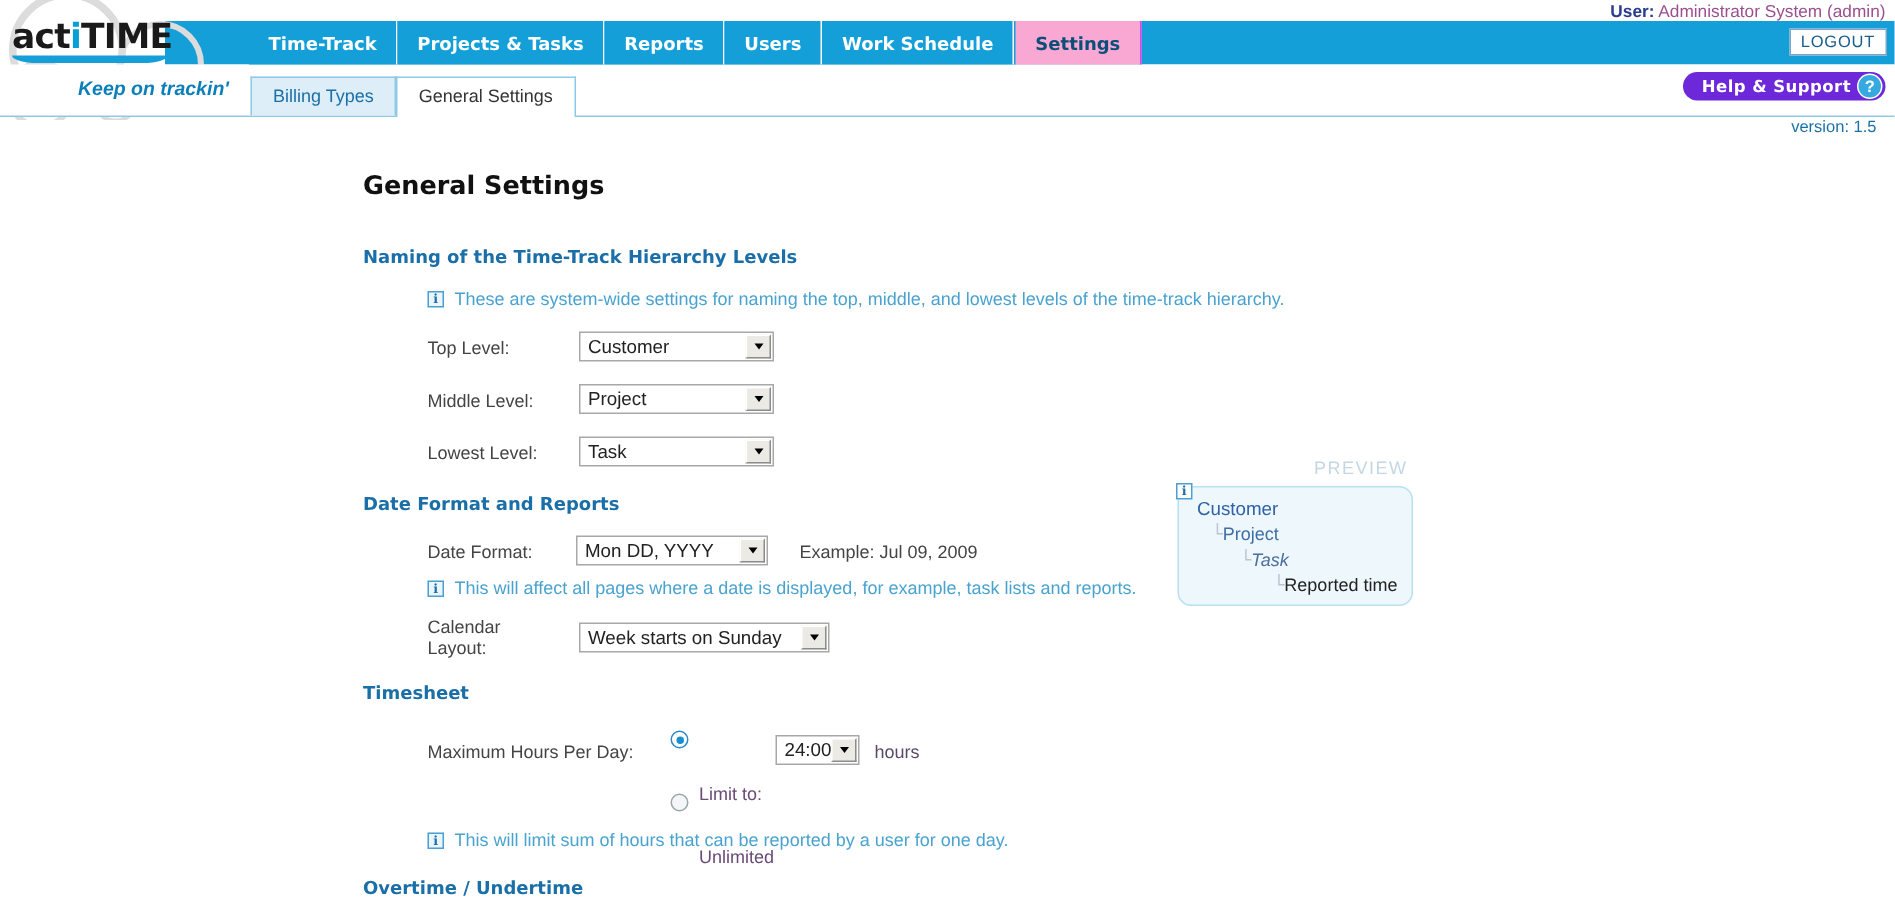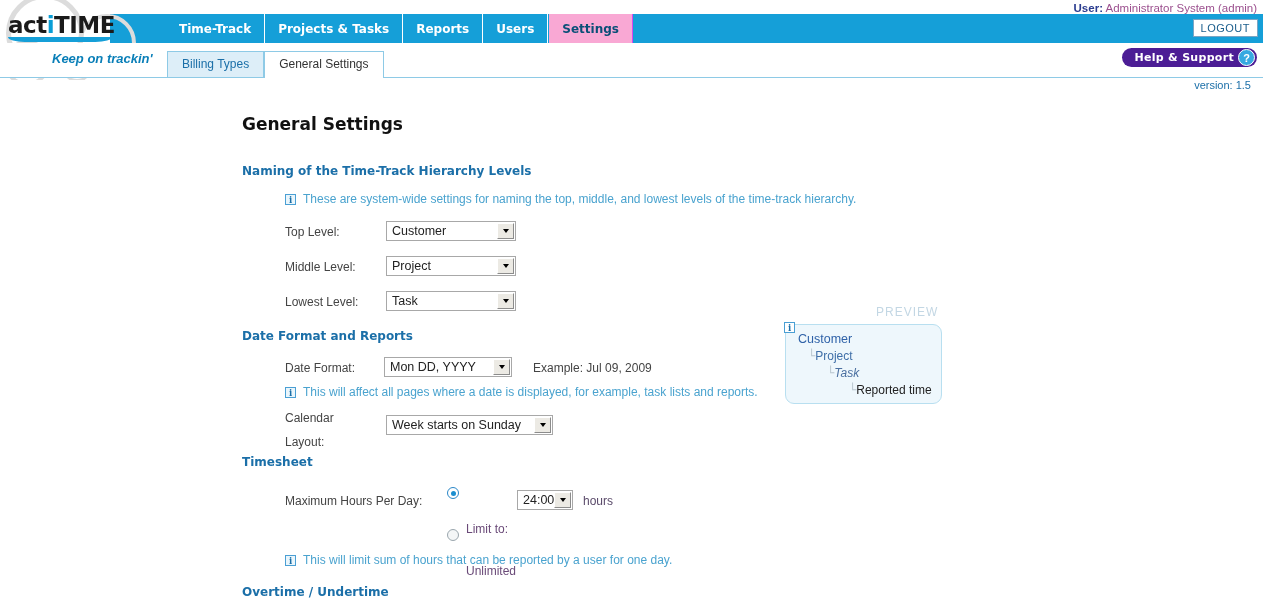--- a/index.html
+++ b/index.html
@@ -182,21 +182,21 @@
     z-index: 2;
     margin-bottom: -1px;
     padding-bottom: 7px;
   }
 
   .help-btn {
     position: absolute;
     right: 6px;
     top: 48px;
     height: 19px;
-    background: #4c1d95;
+    background: #6d28d9;
     border-radius: 10px;
     display: flex;
     align-items: center;
     padding: 0 2px 0 12px;
     z-index: 7;
     cursor: pointer;
   }
   .help-btn-label {
     font-size: 11px;
     font-weight: bold;
@@ -457,20 +457,21 @@
     <div class="logo-swoosh"></div>
   </div>
 
   <div class="tagline">Keep on trackin'</div>
 
   <div class="nav-tabs">
     <div class="nav-tab">Time-Track</div>
     <div class="nav-tab">Projects &amp; Tasks</div>
     <div class="nav-tab">Reports</div>
     <div class="nav-tab">Users</div>
+    <div class="nav-tab">Work Schedule</div>
     <div class="nav-tab active">Settings</div>
   </div>
 
   <div class="user-line">
     <b>User:</b>
     <span>Administrator System (admin)</span>
   </div>
   <div class="logout-btn">LOGOUT</div>
 </div>
 
@@ -533,21 +534,21 @@
       </span>
   </div>
   <div class="example-text" style="left:533px; top:261px;">Example: Jul 09, 2009</div>
 
   <div class="info-row" style="left:285px; top:285px;">
     <span class="info-icon">i</span>
     <span class="info-text">This will affect all pages where a date is displayed, for example, task lists and reports.</span>
   </div>
 
   <div class="field-label" style="left:285px; top:311px;">Calendar</div>
-  <div class="field-label" style="left:285px; top:335px;">Layout:</div>
+  <div class="field-label" style="left:285px; top:325px;">Layout:</div>
   <div class="sel" style="left:386px; top:315px; width:167px;">
     <span class="sel-val">Week starts on Sunday</span>
     <span class="sel-btn">
         <i class="caret"></i>
       </span>
   </div>
 
   <div class="section-title" style="top:355px;">Timesheet</div>
 
   <div class="field-label" style="left:285px; top:394px;">Maximum Hours Per Day:</div>

